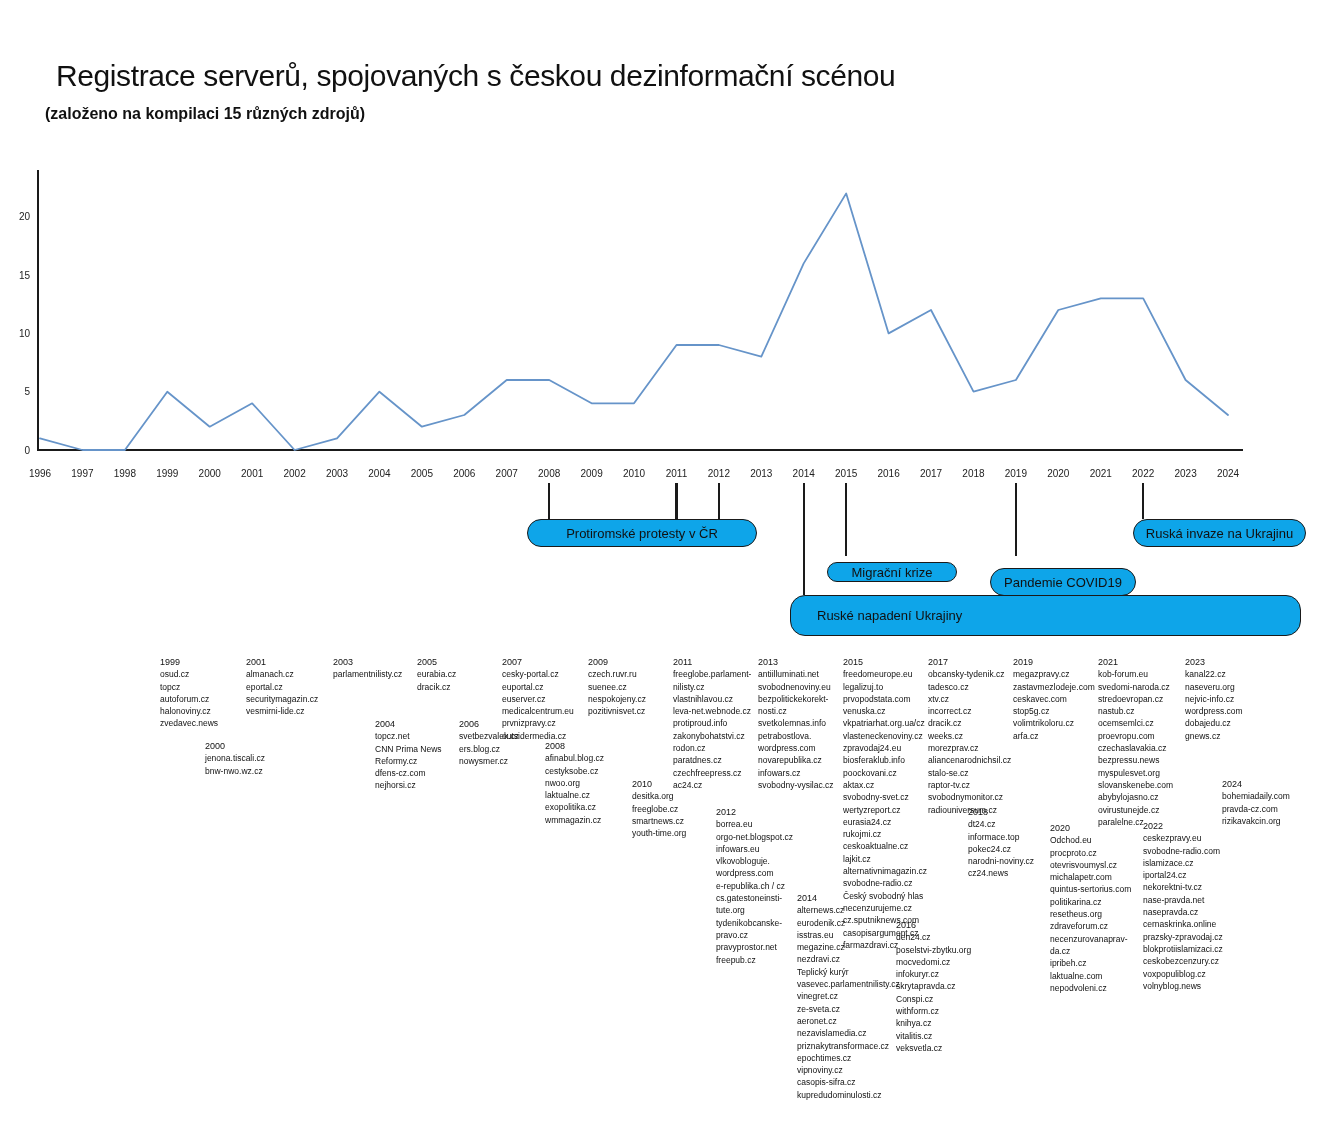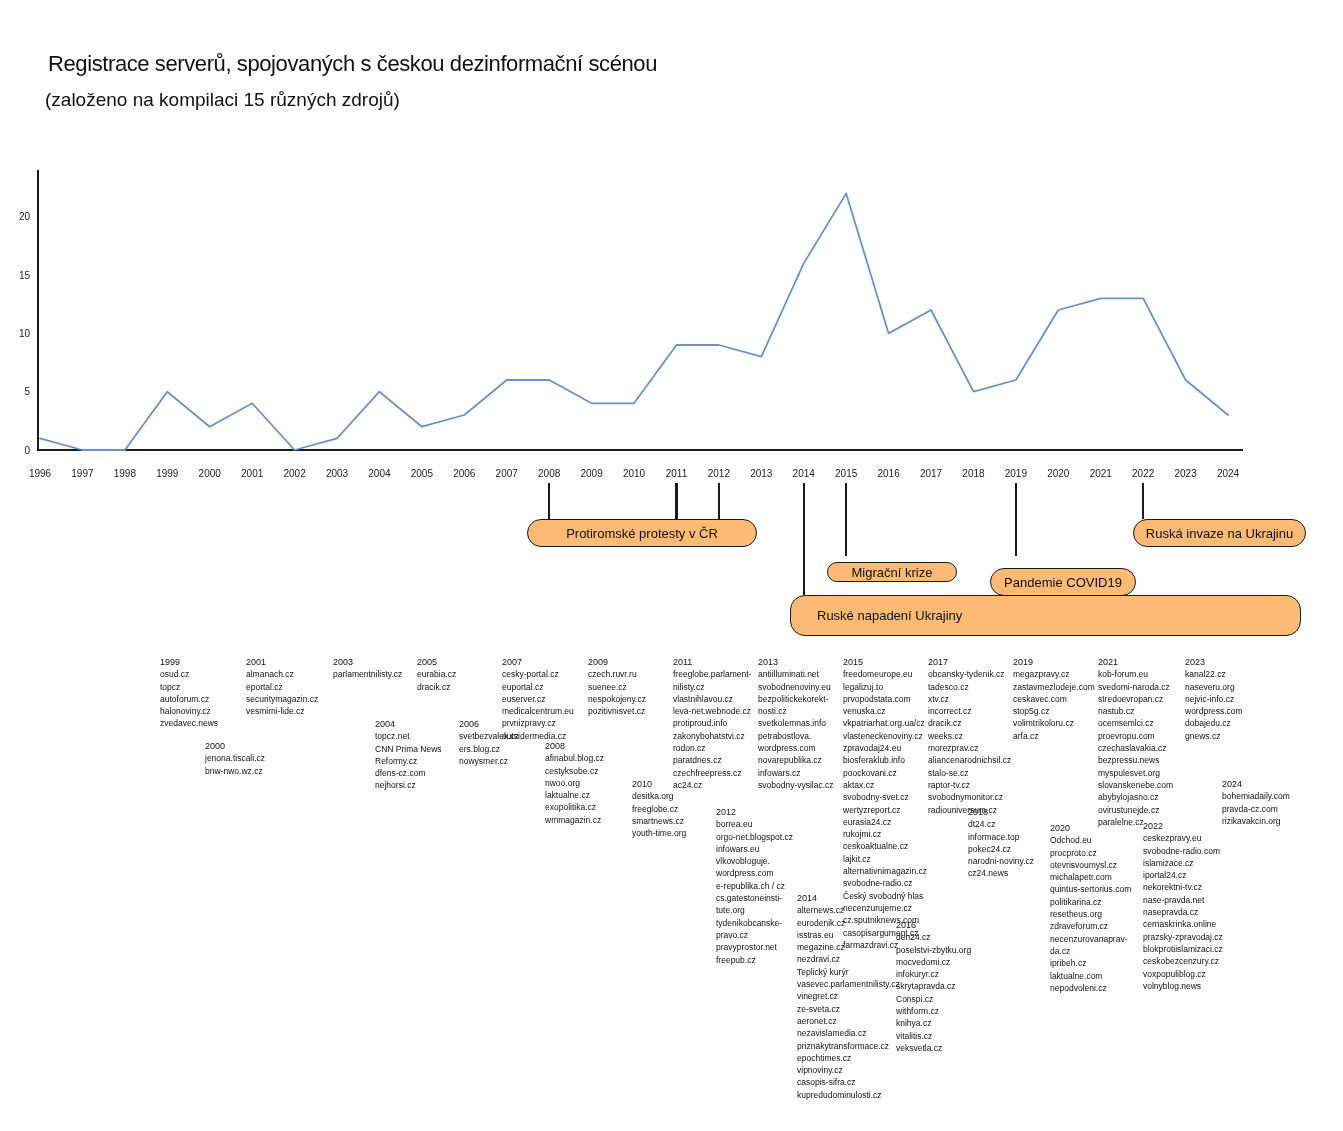--- a/index.html
+++ b/index.html
@@ -1,22 +1,22 @@
 <!DOCTYPE html>
 <html lang="cs"><head>
 <meta charset="utf-8">
 <style>
   html,body{margin:0;padding:0;background:#fff;}
   .page{position:relative;width:1343px;height:1131px;background:#ffffff;overflow:hidden;
         font-family:"Liberation Sans", sans-serif;color:#111;}
-  .title{position:absolute;left:44px;top:47px;margin:4px;font-size:22px;font-weight:400;
+  .title{position:absolute;left:44px;top:47px;margin:12px;font-size:30px;font-weight:400;
          letter-spacing:-0.4px;color:#111;}
-  .subtitle{position:absolute;left:45px;top:89px;margin:0;font-size:19px;font-weight:400;color:#111;}
+  .subtitle{position:absolute;left:45px;top:105px;margin:0;font-size:16px;font-weight:700;color:#111;}
   #chart-svg{position:absolute;left:0;top:0;}
-  .pill{position:absolute;box-sizing:border-box;background:#fdba74;border:1.6px solid #1a1a1a;
+  .pill{position:absolute;box-sizing:border-box;background:#0ea5e9;border:1.6px solid #1a1a1a;
         border-radius:15px;font-size:13px;color:#111;display:flex;align-items:center;
         justify-content:center;white-space:nowrap;}
   .pill.left{justify-content:flex-start;padding-left:26px;}
   .connector{position:absolute;width:2.4px;background:#1a1a1a;}
   .reg-col{position:absolute;font-size:8.5px;line-height:12.3px;color:#111;}
   .reg-year{font-size:9px;}
   .reg-item{white-space:pre-line;word-break:break-word;}
 </style>
 </head>
 <body>

